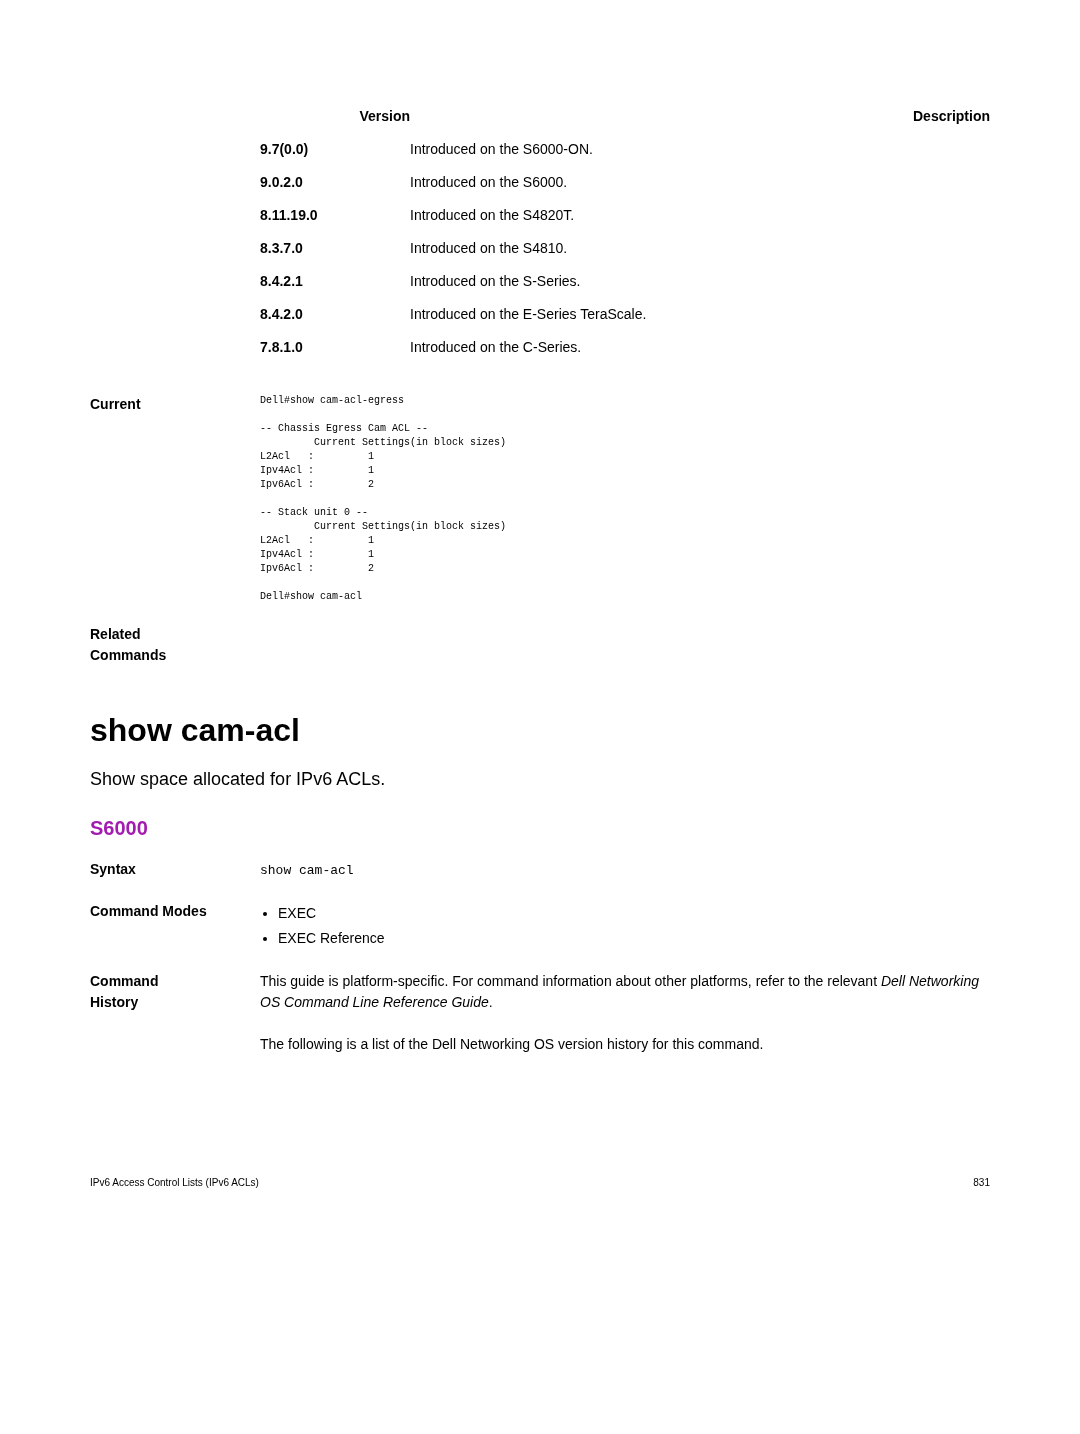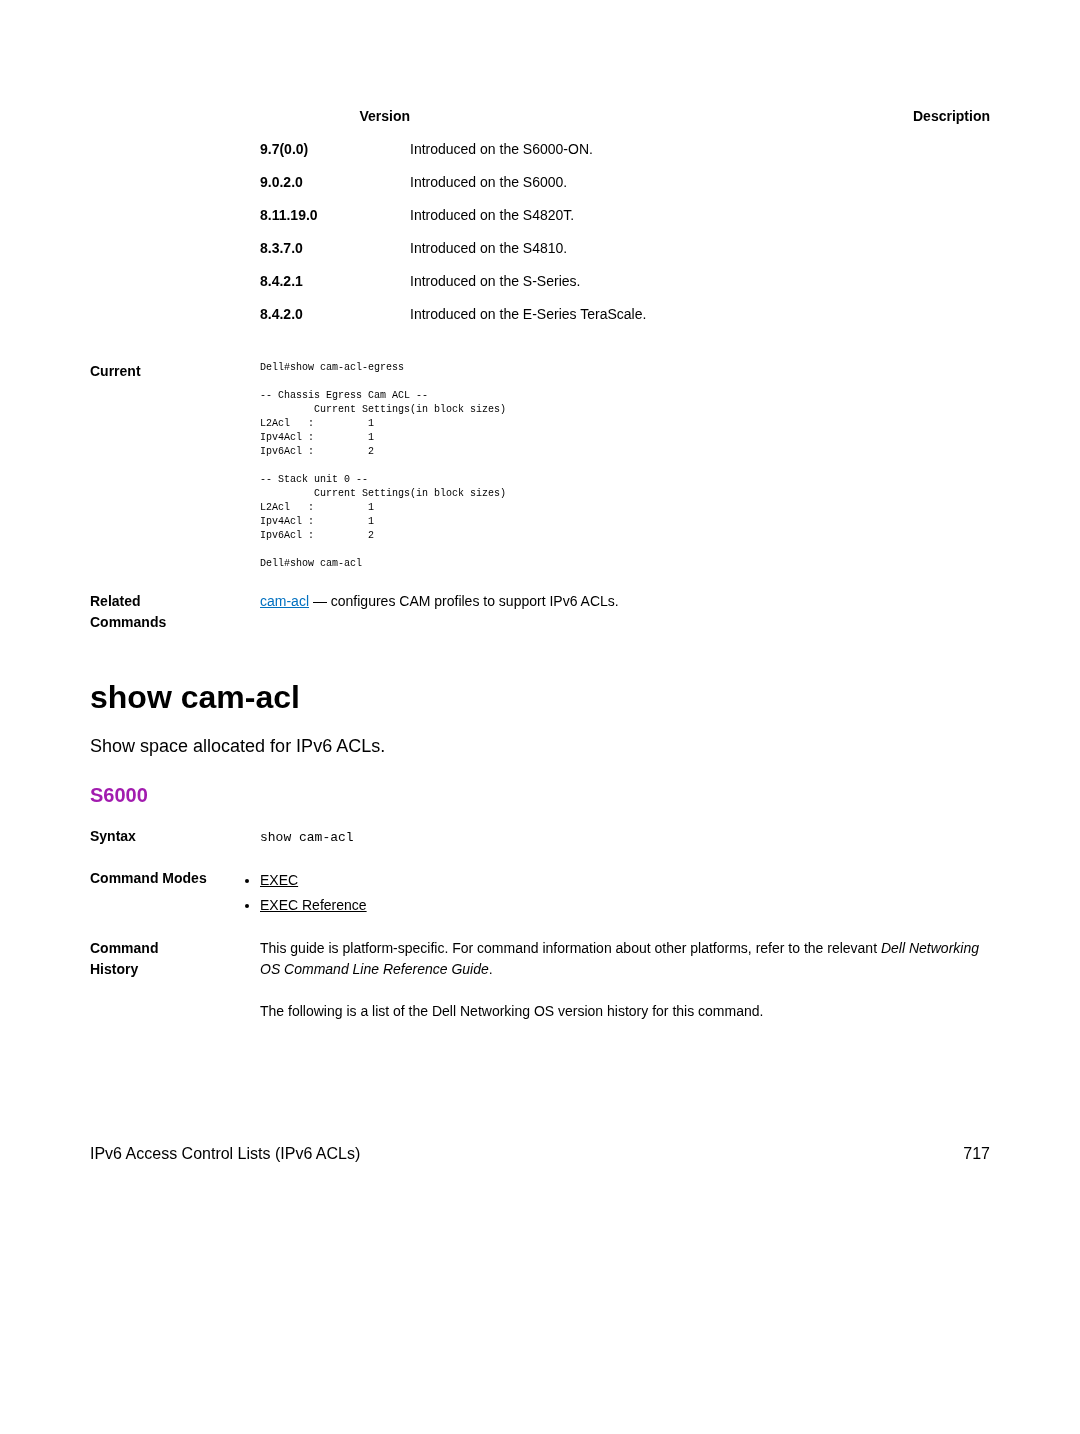--- a/index.html
+++ b/index.html
@@ -76,34 +76,33 @@
       font-weight: bold;
       color: #a21caf;
       margin-bottom: 16px;
     }
     .syntax-code {
       font-family: 'Courier New', Courier, monospace;
       font-size: 13px;
     }
     .bullet-list {
       list-style: disc;
-      margin-left: 0;
-      text-decoration: underline;
+      margin-left: 18px;
     }
     .bullet-list li {
       padding: 2px 0;
     }
     .italic {
       font-style: italic;
     }
     .footer {
       display: flex;
       justify-content: space-between;
       margin-top: 120px;
-      font-size: 16px;
+      font-size: 10px;
     }
   </style>
 </head>
 <body>
 
 <div class="version-table">
   <div class="version-row header-row">
     <div class="version-cell">Version</div>
     <div class="description-cell">Description</div>
   </div>
@@ -123,20 +122,24 @@
     <div class="version-cell bold">8.3.7.0</div>
     <div class="description-cell">Introduced on the S4810.</div>
   </div>
   <div class="version-row">
     <div class="version-cell bold">8.4.2.1</div>
     <div class="description-cell">Introduced on the S-Series.</div>
   </div>
   <div class="version-row">
     <div class="version-cell bold">8.4.2.0</div>
     <div class="description-cell">Introduced on the E-Series TeraScale.</div>
+  </div>
+  <div class="version-row">
+    <div class="version-cell bold">7.8.1.0</div>
+    <div class="description-cell">Introduced on the C-Series.</div>
   </div>
 </div>
 
 <div class="section-row">
   <div class="section-label">Current</div>
   <div class="section-content">
     <div class="code-block">Dell#show cam-acl-egress
 
 -- Chassis Egress Cam ACL --
          Current Settings(in block sizes)
@@ -149,23 +152,20 @@
 L2Acl   :         1
 Ipv4Acl :         1
 Ipv6Acl :         2
 
 Dell#show cam-acl</div>
   </div>
 </div>
 
 <div class="section-row">
   <div class="section-label">Related Commands</div>
-  <div class="section-content">
-    <span class="link">cam-acl</span><span> — configures CAM profiles to support IPv6 ACLs.</span>
-  </div>
 </div>
 
 <h1 class="h1">show cam-acl</h1>
 <p class="subtitle">Show space allocated for IPv6 ACLs.</p>
 <div class="platform">S6000</div>
 
 <div class="section-row">
   <div class="section-label">Syntax</div>
   <div class="section-content">
     <span class="syntax-code">show cam-acl</span>
@@ -188,14 +188,14 @@
     <p>
       <span>This guide is platform-specific. For command information about other platforms, refer to the relevant </span><span class="italic">Dell Networking OS Command Line Reference Guide</span><span>.</span>
     </p>
     <br>
     <p>The following is a list of the Dell Networking OS version history for this command.</p>
   </div>
 </div>
 
 <div class="footer">
   <span>IPv6 Access Control Lists (IPv6 ACLs)</span>
-  <span>717</span>
+  <span>831</span>
 </div>
 
 </body></html>

